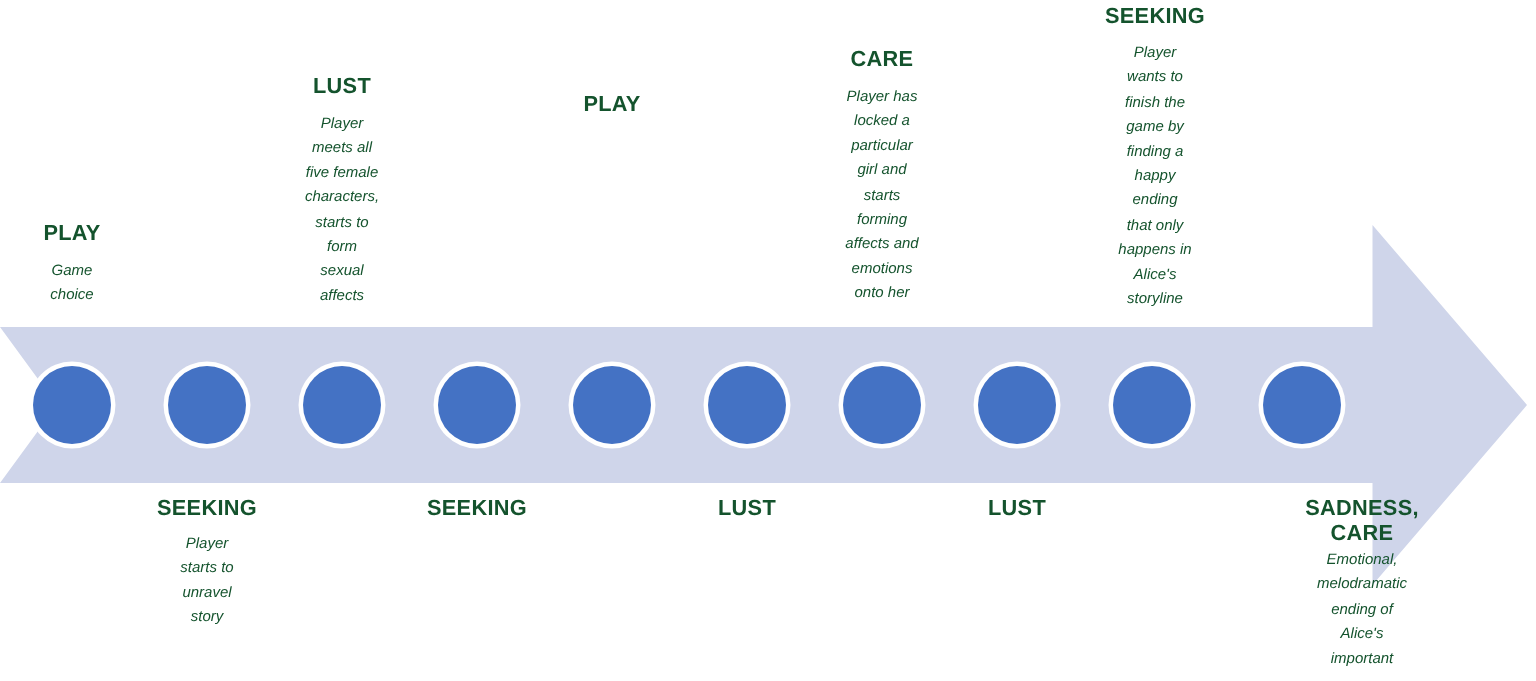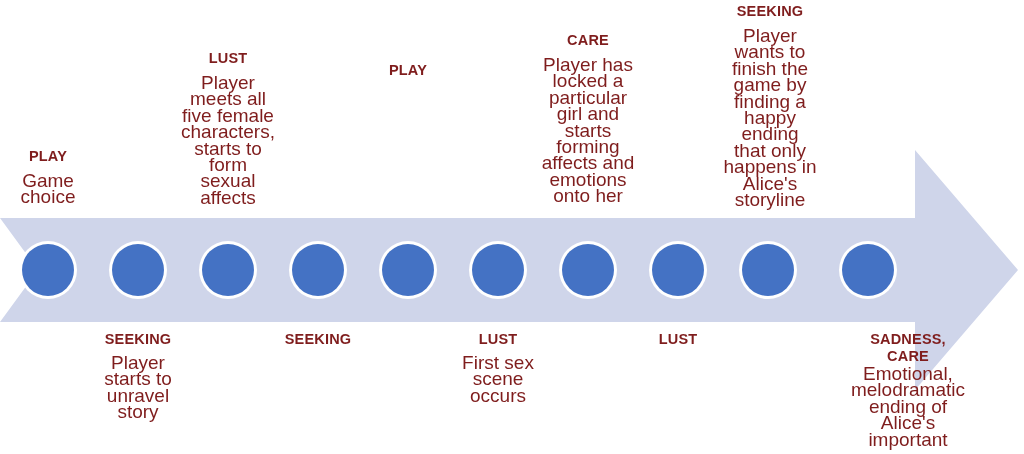--- a/index.html
+++ b/index.html
@@ -32,34 +32,35 @@
     height: 52px;
     border-radius: 50%;
     background: #4472c4;
     box-shadow: 0 0 0 3px #ffffff;
     transform: translate(-50%, -50%);
   }
   
   .callout {
     position: absolute;
     text-align: center;
-    color: #7f1d1d;
+    color: #14532d;
     transform: translateX(-50%);
   }
   .callout .cal-title {
     font-weight: bold;
     font-size: 14.5px;
     line-height: 17px;
     letter-spacing: 0.2px;
     white-space: pre-line;
   }
   .callout .cal-body {
-    font-size: 19px;
+    font-size: 10px;
     line-height: 16.4px;
     white-space: pre-line;
+    font-style: italic;
   }
   .callout.above .cal-body { margin-top: 8px; }
   .callout.below .cal-body { margin-top: 7px; }
   .callout.tight .cal-body { margin-top: 1px; }
 </style>
 </head>
 <body>
 
 <div id="stage">
 
@@ -135,23 +136,20 @@
 unravel
 story</div>
   </div>
 
   <div class="callout below" style="left:318px; top:331px; width:108px;">
     <div class="cal-title">SEEKING</div>
   </div>
 
   <div class="callout below" style="left:498px; top:331px; width:102px;">
     <div class="cal-title">LUST</div>
-    <div class="cal-body">First sex
-scene
-occurs</div>
   </div>
 
   <div class="callout below" style="left:678px; top:331px; width:104px;">
     <div class="cal-title">LUST</div>
   </div>
 
   <div class="callout below tight" style="left:908px; top:331px; width:118px;">
     <div class="cal-title">SADNESS,
 CARE</div>
     <div class="cal-body">Emotional,

